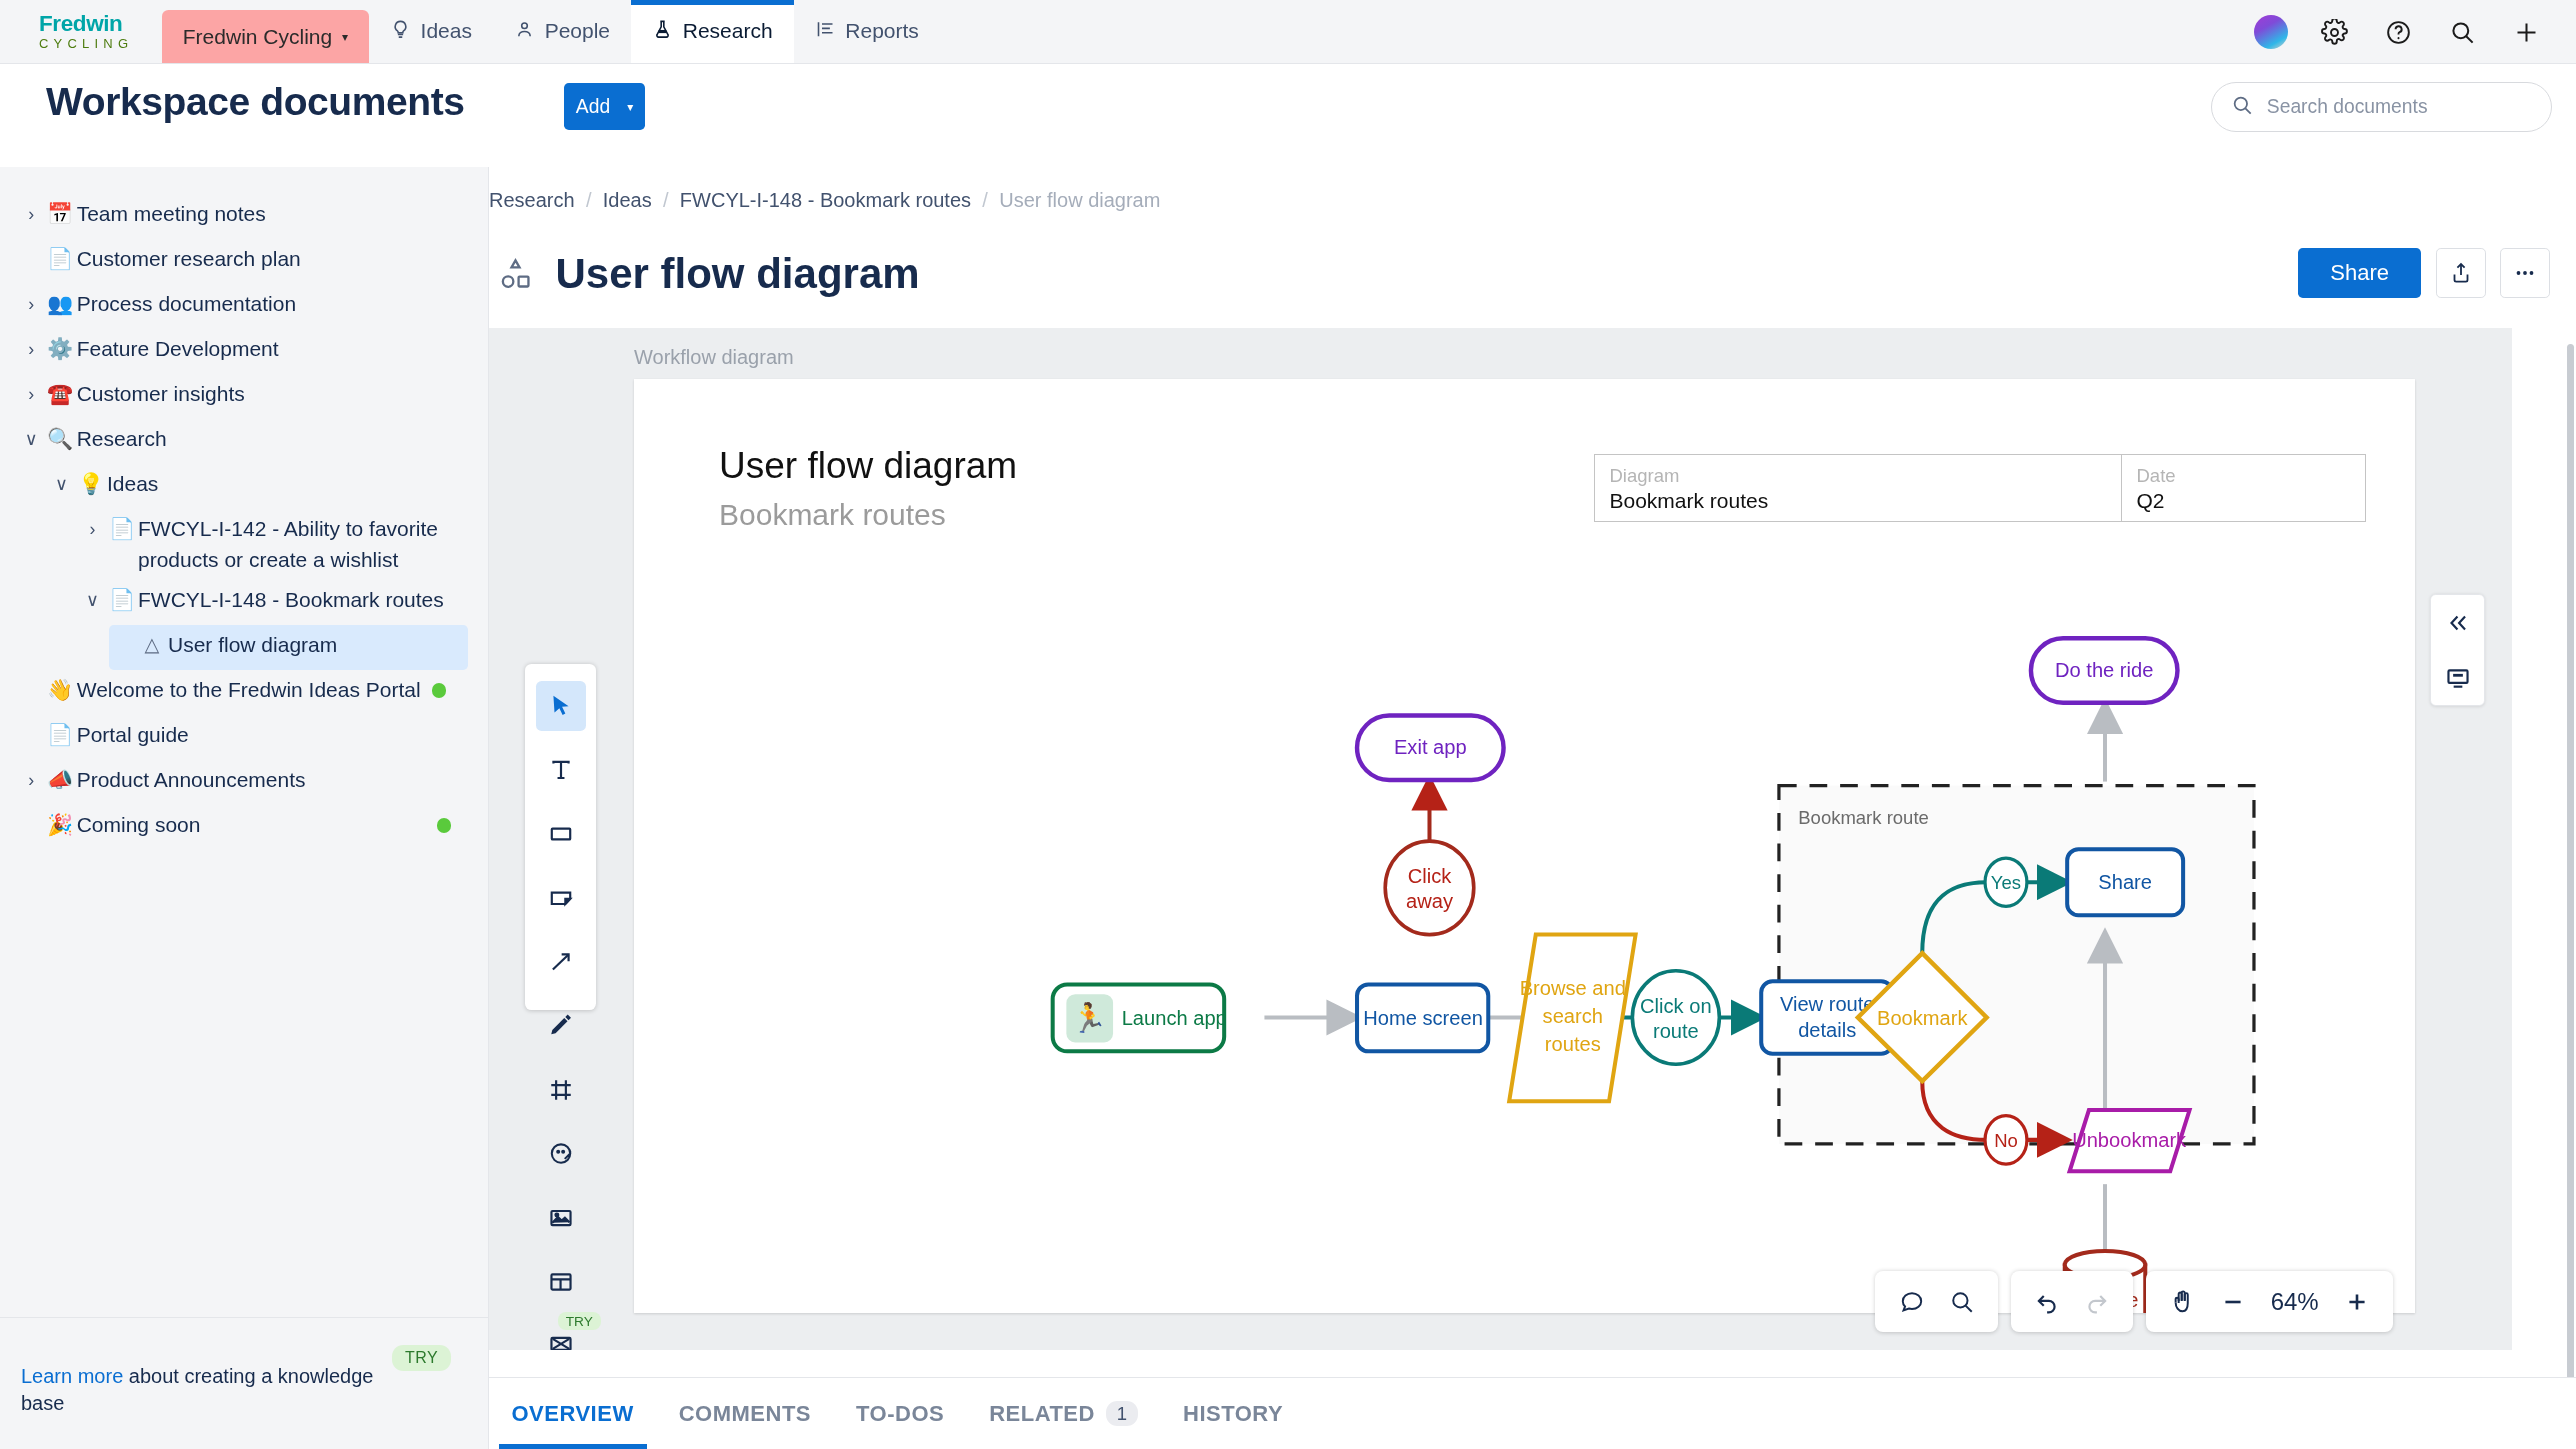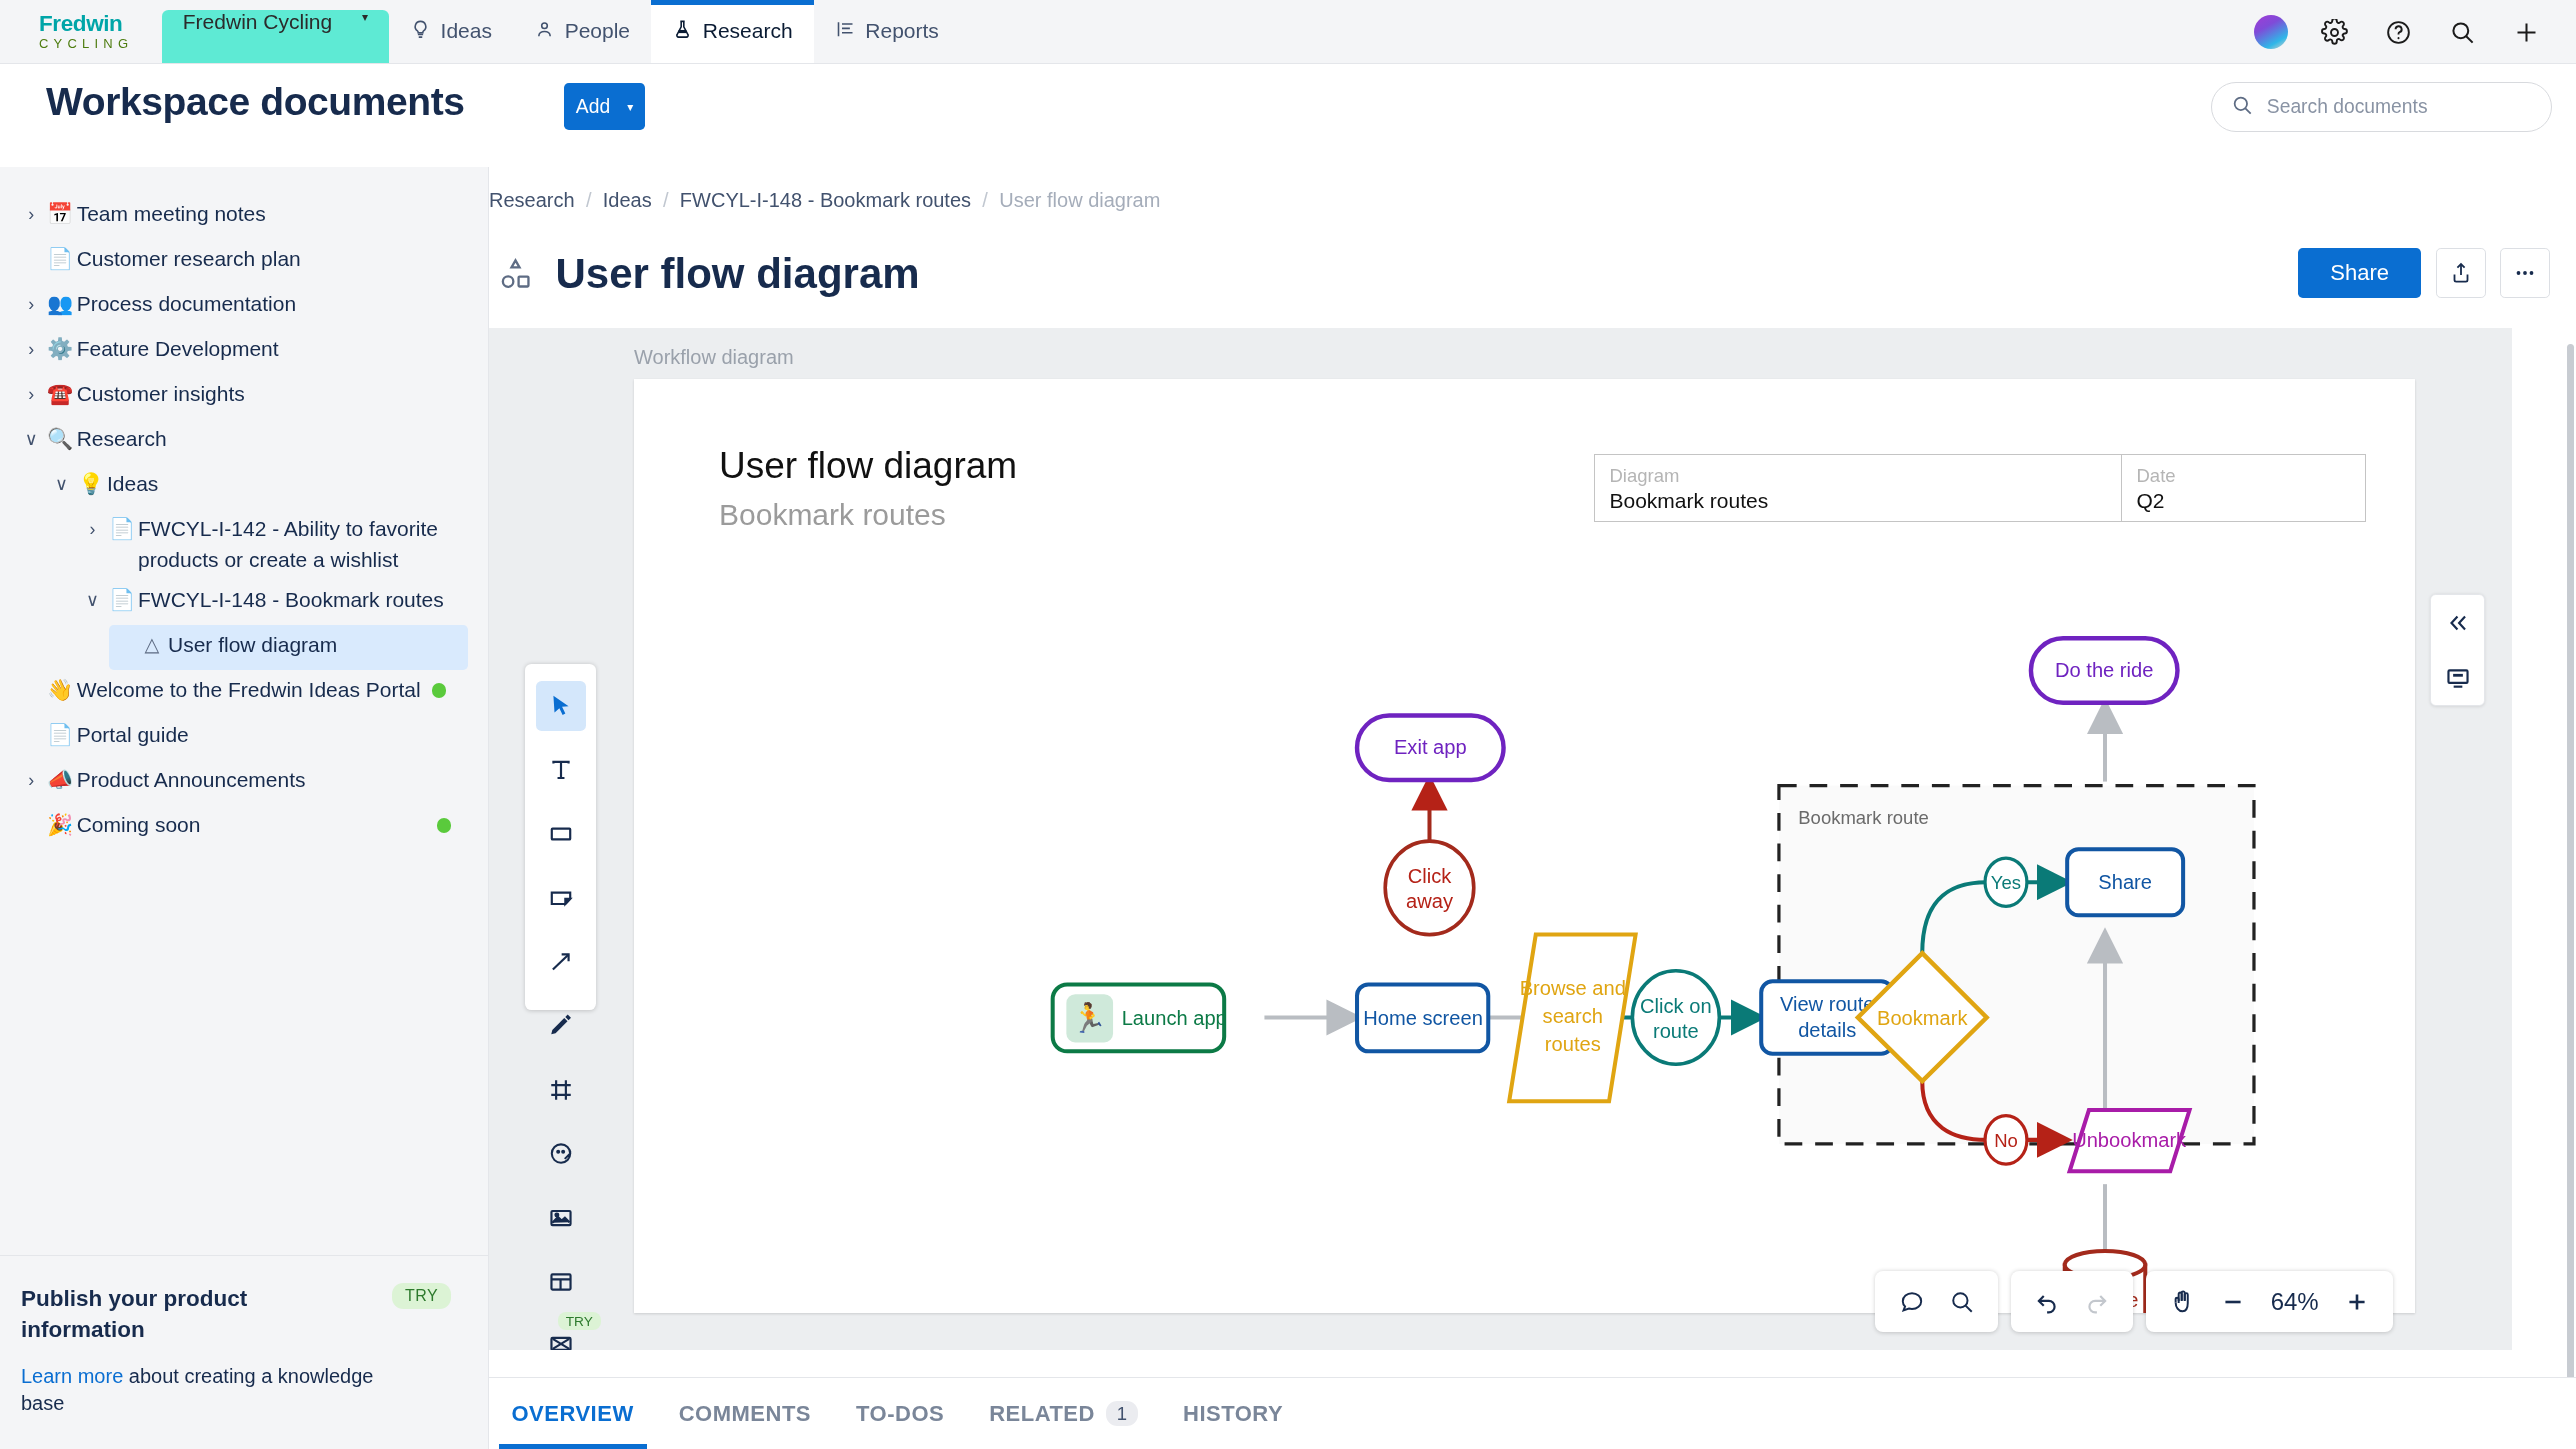--- a/index.html
+++ b/index.html
@@ -14,23 +14,23 @@
   
   .topnav {
     position: absolute; left:0; top:0; width:2576px; height:64px;
     background:#f4f5f7; border-bottom:0.8px solid #e4e6ea;
     display:flex; align-items:flex-end;
   }
   .brand { width:157px; padding-left:39px; padding-bottom:11.3px; }
   .brand .b1 { color:#00a5a8; font-size:22.5px; font-weight:bold; letter-spacing:-0.4px; line-height:24px;}
   .brand .b2 { color:#4d7c0f; font-size:13px; letter-spacing:5.2px; line-height:16px;}
   .ws-pill {
-    height:53px; background:#5eead4; border-radius:6.4px 6.4px 0 0;
-    display:flex; padding:0 21px; margin-left:4.8px;
-    font-size:21px; color:#2b2b2b;gap:20px;
+    height:53px; background:#fca5a5; border-radius:6.4px 6.4px 0 0;
+    display:flex; align-items:center; padding:0 21px; margin-left:4.8px;
+    font-size:21px; color:#2b2b2b;
   }
   .ws-pill .caret { margin-left:9.7px; font-size:12px; color:#2b2b2b;}
   .navtab {
     height:64px; display:flex; align-items:center; gap:9.7px;
     padding:0 21px; font-size:21px; color:#42526e; position:relative;
   }
   .navtab.active { background:#ffffff; color:#0a1b33; }
   .navtab.active::before {
     content:""; position:absolute; left:0; right:0; top:0; height:5.6px; background:#0a6ed1;
   }
@@ -332,21 +332,20 @@
         </div>
         <div class="tnode" style="margin-left: 17.7px; width: 451px;">
           <span class="chev empty">›</span>
           <span class="temoji">🎉</span>
           <span class="tlabel">Coming soon</span>
           <span class="dot-green far"></span>
         </div>
       </div>
 
     <div class="sb-promo">
-      <h4>Publish your product information</h4>
       <span class="try-badge">TRY</span>
       <p><a href="#">Learn more</a><span> about creating a knowledge base</span></p>
     </div>
   </div>
 
   <div class="content">
 
     <div class="crumbwrap" style="padding-left:0">
       <div class="inner" id="crumbs" style="padding-left:0; margin-left:0;">
           <span class="crumb">Research</span>

